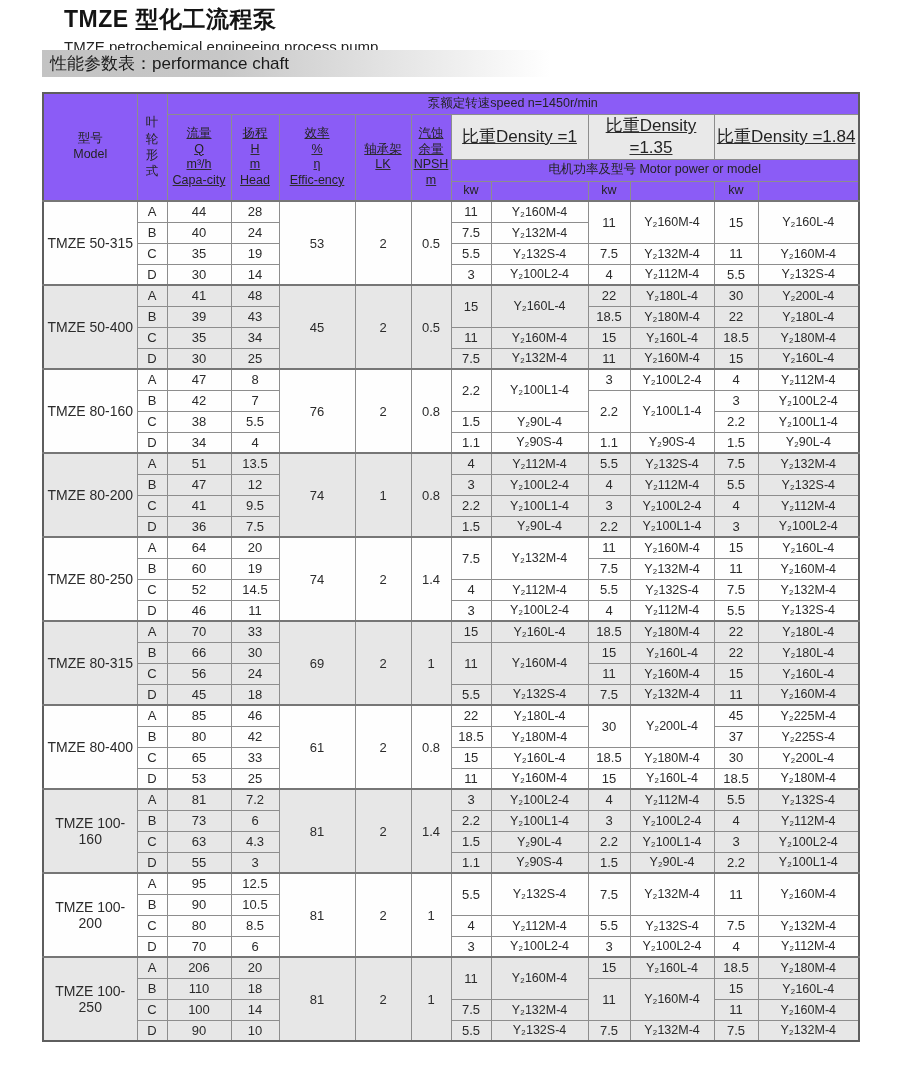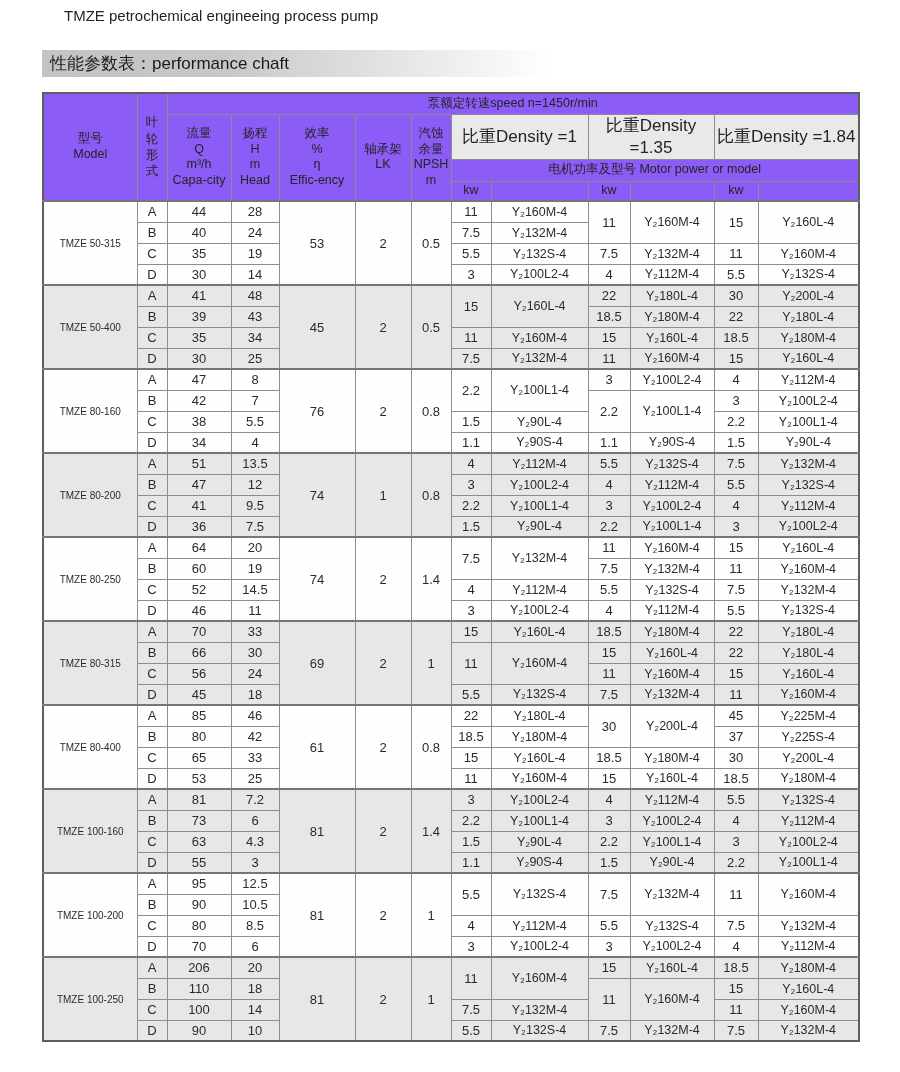--- a/index.html
+++ b/index.html
@@ -28,35 +28,36 @@
   th, td {
     border:1px solid #8d8d8d;
     text-align:center; vertical-align:middle;
     font-weight:normal;
     font-size:12.5px;
     overflow:hidden;
   }
   thead th { background:#8b5cf6; white-space:pre-line; line-height:1.25; color:#242424; }
   thead th.density-th { background:#e9e9e9; font-size:17px; }
   thead tr.h1 { height:21px; }
-  thead tr.h2 { height:45px; }
+  thead tr.h2 { height:45px;text-decoration:underline; }
   thead tr.h3 { height:22px;margin-left:43px; }
   thead tr.h4 { height:20px;margin-top:36px; }
   .vert { display:inline-block; width:15px; word-break:break-all; line-height:1.3; font-size:12.5px; }
   tbody td { height:21px; font-size:13px; color:#2b2b2b; padding:0 1px; }
   td.plain { background:#fefefe; }
   td.shade { background:#e7e7e7; }
   tr.sec-top td { border-top:2px solid #767676; }
-  td[data-name="model-cell"] { font-size:10px; }
+  td[data-name="model-cell"] { font-size:14px; }
   td[data-name="motor-model-cell"] { font-size:12.5px; }
 </style>
 </head>
 <body>
 
 <div class="doc-header" data-name="doc-header">
+  <div class="title" data-name="page-title">TMZE 型化工流程泵</div>
   <div class="subtitle" data-name="page-subtitle">TMZE petrochemical engineeing process pump</div>
 </div>
 
 <div class="section-bar" data-name="section-bar">
   <span data-name="section-bar-title">性能参数表：performance chaft</span>
 </div>
 
 <table class="perf" data-name="performance-table">
   <colgroup>
     <col style="width:94px">

